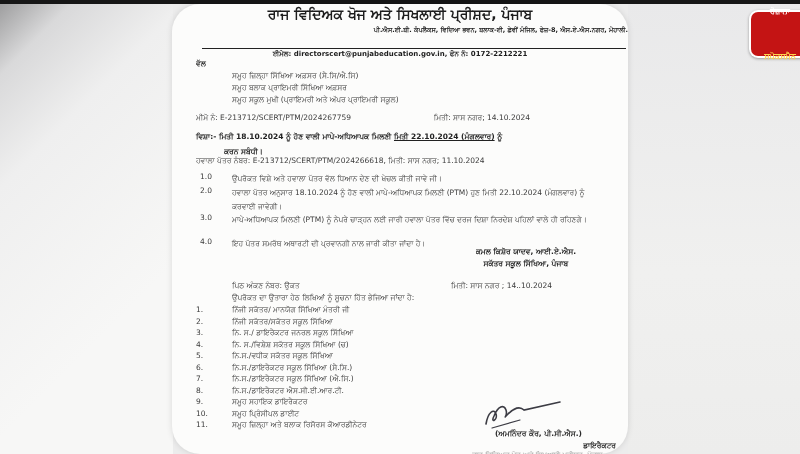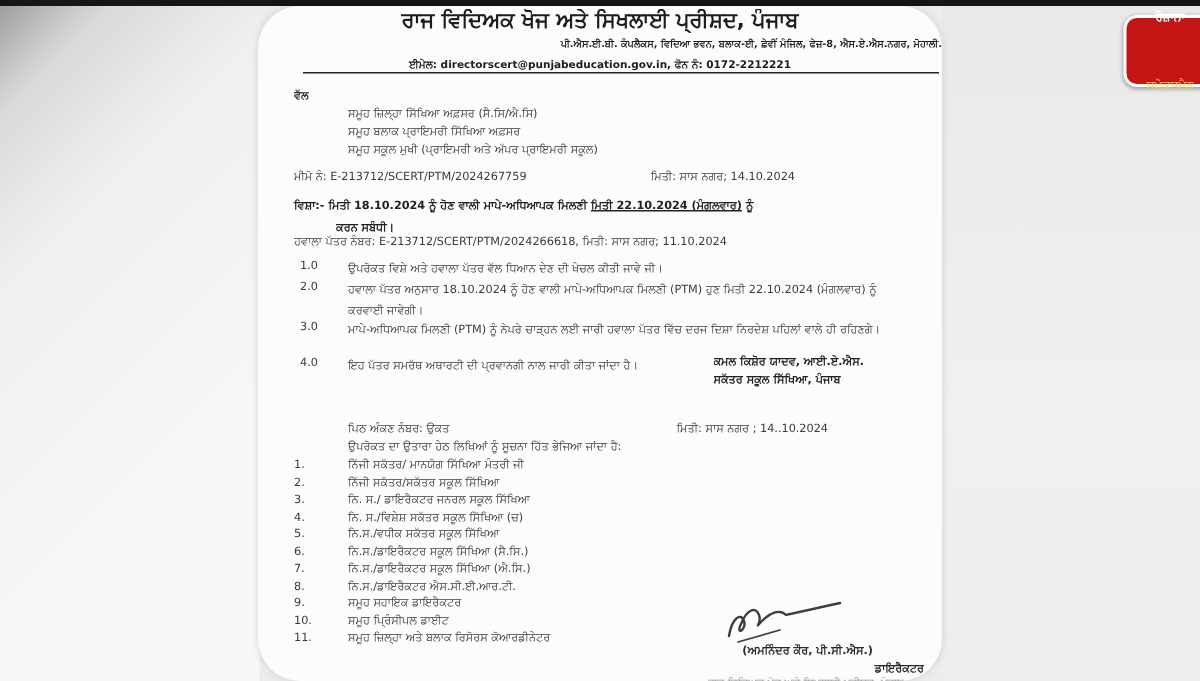--- a/index.html
+++ b/index.html
@@ -8,44 +8,44 @@
   .backdrop-left{position:absolute;left:0;top:0;width:173px;height:454px;
     background:linear-gradient(135deg,#9b9b9c 0%,#d9d9da 12%,#efefef 30%,#f7f7f6 70%);}
   .backdrop-right{position:absolute;left:628px;top:0;width:172px;height:454px;
     background:linear-gradient(180deg,#e9e9ea 0%,#f0f0ef 60%,#ededec 100%);}
   .topbar{position:absolute;left:0;top:0;width:800px;height:4px;background:#161616;}
   .news-logo{position:absolute;left:749px;top:10px;width:62px;height:48px;background:#ffffff;
     border-radius:9px;box-shadow:0 1px 3px rgba(0,0,0,.35);padding:2px;box-sizing:border-box;}
   .logo-inner{width:100%;height:100%;background:#c41414;border-radius:7px;display:flex;
     flex-direction:column;align-items:center;justify-content:center;line-height:1.15;}
   .logo-line1{color:#ffffff;font-size:8px;font-weight:bold;white-space:nowrap;}
-  .logo-line2{color:#ffd34d;font-size:8px;font-weight:normal;white-space:nowrap;margin-top:36px;}
+  .logo-line2{color:#ffd34d;font-size:8px;font-weight:bold;white-space:nowrap;margin-top:36px;}
   .document{position:absolute;left:172px;top:4px;width:456px;height:450px;background:#fcfcfb;
     overflow:hidden;color:#3b3b3b;font-size:7.5px;box-shadow:0 0 6px rgba(0,0,0,.12);border-radius:28px;}
   .document .line{white-space:nowrap;overflow:hidden;}
   .letterhead{position:absolute;left:0;top:2px;width:456px;text-align:center;color:#1d1d1d;}
   .lh-title{font-size:14px;font-weight:bold;white-space:nowrap;overflow:hidden;}
   .lh-addr{font-size:6.5px;font-weight:bold;margin-top:3px;white-space:nowrap;overflow:hidden;text-align:right;}
-  .lh-contact{font-size:7px;font-weight:bold;margin-top:6px;white-space:nowrap;overflow:hidden;}
+  .lh-contact{font-size:7px;font-weight:bold;margin-top:16px;white-space:nowrap;overflow:hidden;}
   .lh-rule{position:absolute;left:30px;top:44px;width:424px;border-bottom:1.6px solid #222;}
   .to-block{position:absolute;left:24px;top:55px;width:420px;}
   .to-label{font-weight:bold;color:#2b2b2b;}
   .to-lines{position:absolute;left:36px;top:11px;width:384px;line-height:12px;}
   .memo-row{position:absolute;left:24px;top:109px;width:412px;display:flex;
     justify-content:space-between;padding-right:78px;box-sizing:border-box;}
   .subject-block{position:absolute;left:24px;top:128px;width:420px;font-weight:bold;color:#222;}
   .subject-hl{text-decoration:underline;}
   .subject-l2{position:absolute;left:28px;top:15px;}
   .reference{position:absolute;left:24px;top:152px;width:420px;}
   .para{position:absolute;left:24px;width:414px;overflow:hidden;}
   .para .pnum{position:absolute;left:4px;top:0;}
   .para .ptext{margin-left:36px;line-height:13.5px;}
   .p1{top:168px;height:14px;} .p2{top:182px;height:27px;}
   .p3{top:209px;height:27px;} .p4{top:233px;height:14px;}
-  .signatory{position:absolute;right:52px;top:231px;text-align:left;font-weight:bold;
+  .signatory{position:absolute;right:52px;top:242px;text-align:center;font-weight:bold;
     color:#222;line-height:12px;white-space:nowrap;}
   .endorse-row{position:absolute;left:60px;top:277px;width:376px;display:flex;
     justify-content:space-between;padding-right:56px;box-sizing:border-box;gap:29px;}
   .copy-intro{position:absolute;left:60px;top:289px;width:380px;}
   .copy-list{position:absolute;left:24px;top:301px;width:420px;}
   .copy-item{height:11.55px;white-space:nowrap;overflow:hidden;}
   .copy-item .cnum{display:inline-block;width:36px;}
   .signature-scribble{position:absolute;left:300px;top:390px;}
   .bottom-sign{position:absolute;right:12px;top:424px;text-align:right;font-weight:bold;
     color:#2a2a2a;line-height:12px;white-space:nowrap;}

